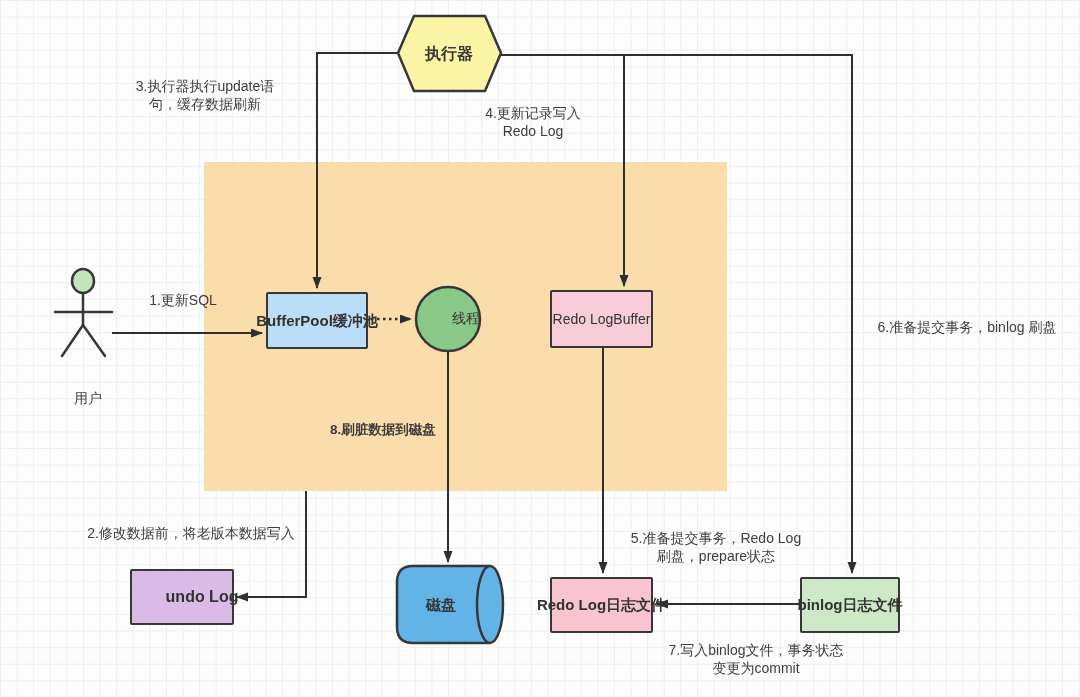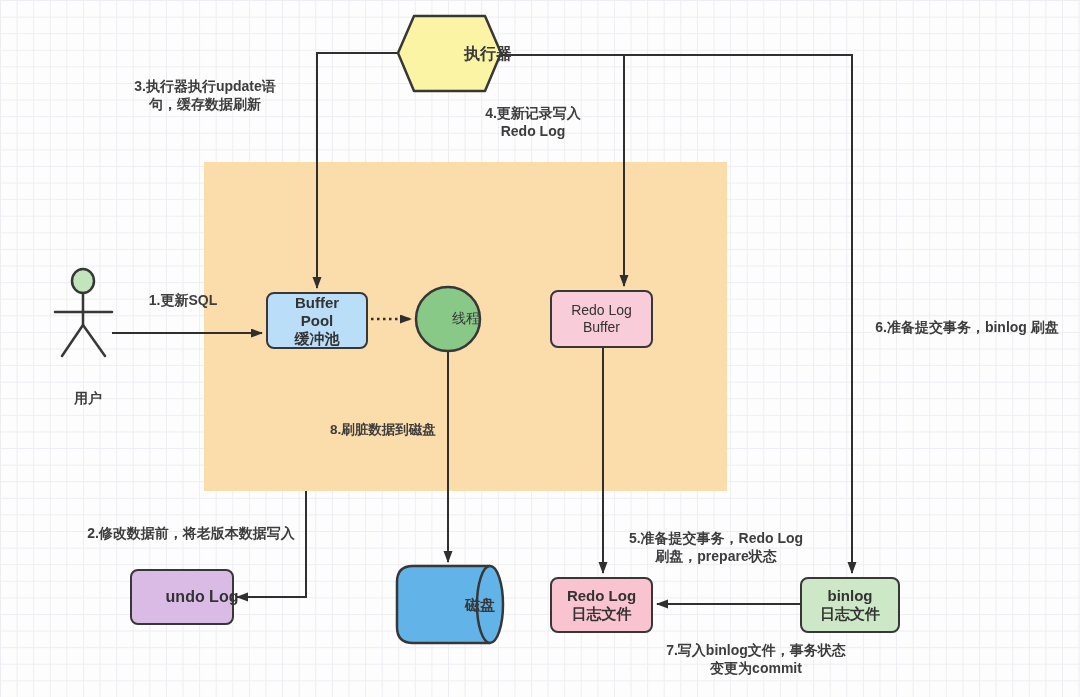--- a/index.html
+++ b/index.html
@@ -12,32 +12,32 @@
     background-image:
       linear-gradient(#eceef1 1px, transparent 1px),
       linear-gradient(90deg, #eceef1 1px, transparent 1px);
     background-size:16.6px 16.6px;
   }
   #wires{position:absolute;left:0;top:0;width:1080px;height:697px;}
   .node{
     position:absolute;
     border:2px solid #373737;
     box-sizing:border-box;
-    display:flex;flex-direction:column;
+    display:flex;flex-direction:row;
     align-items:center;justify-content:center;
     color:#333;text-align:center;
-    border-radius:8px;
+    border-radius:2px;
     line-height:1.2;
   }
   .node .ln{white-space:nowrap;}
-  .bold{font-weight:bold;margin-left:39px;}
+  .bold{font-weight:bold;}
   .note{
     position:absolute;
     color:#3d3d3d;
-    font-size:14px;font-weight:bold;
+    font-size:14px;font-weight:normal;
     text-align:center;line-height:18px;
     white-space:nowrap;
   }
   .note.regular{font-weight:bold;font-size:13.5px;}
   .shape-label{
     position:absolute;color:#383838;text-align:center;
     white-space:nowrap;transform:translate(-50%,-50%);
   }
   #box-buffer-pool{left:266px;top:292px;width:102px;height:57px;font-size:15px;font-weight:bold;}
   #box-redo-buffer{left:550px;top:290px;width:103px;height:58px;font-size:14px;}

